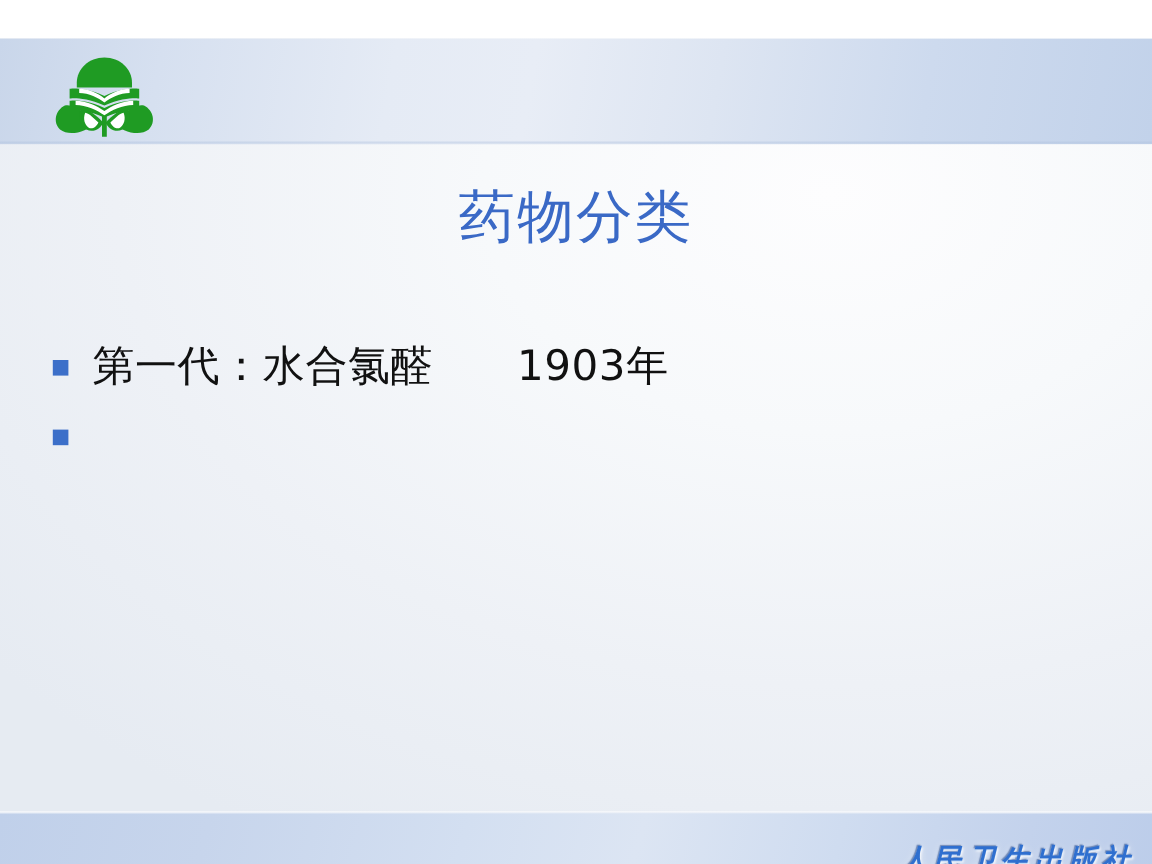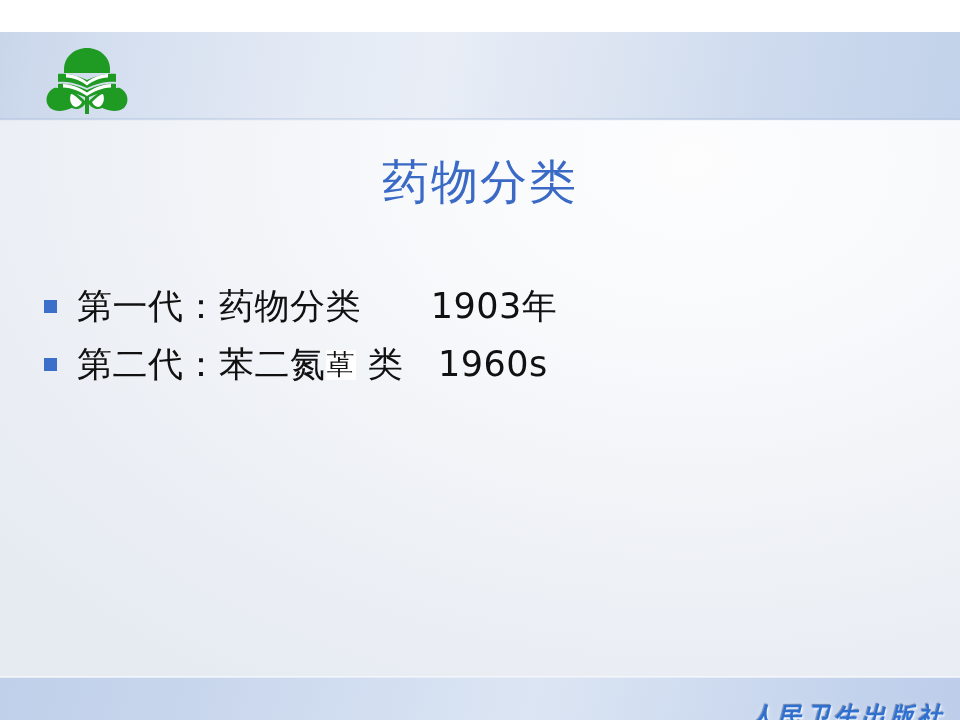--- a/index.html
+++ b/index.html
@@ -205,26 +205,25 @@
       </g>
     </svg>
   </div>
 
   <div class="slide-title">药物分类</div>
 
   <div class="bullet-list">
 
     <div class="bullet-row">
       <span class="bullet-marker"></span>
-      <span class="bullet-text"><span>第一代：药物分类</span><span>      1903年</span></span>
+      <span class="bullet-text"><span>第一代：水合氯醛</span><span>      1903年</span></span>
     </div>
 
     <div class="bullet-row">
       <span class="bullet-marker"></span>
-      <span class="bullet-text"><span>第二代：苯二氮</span><span class="inset-glyph">䓬</span><span> 类   1960s</span></span>
     </div>
 
 
 
   </div>
 
   <div class="bottom-band-edge"></div>
   <div class="bottom-band"></div>
 
   <div class="footer-mark">人民卫生出版社</div>

